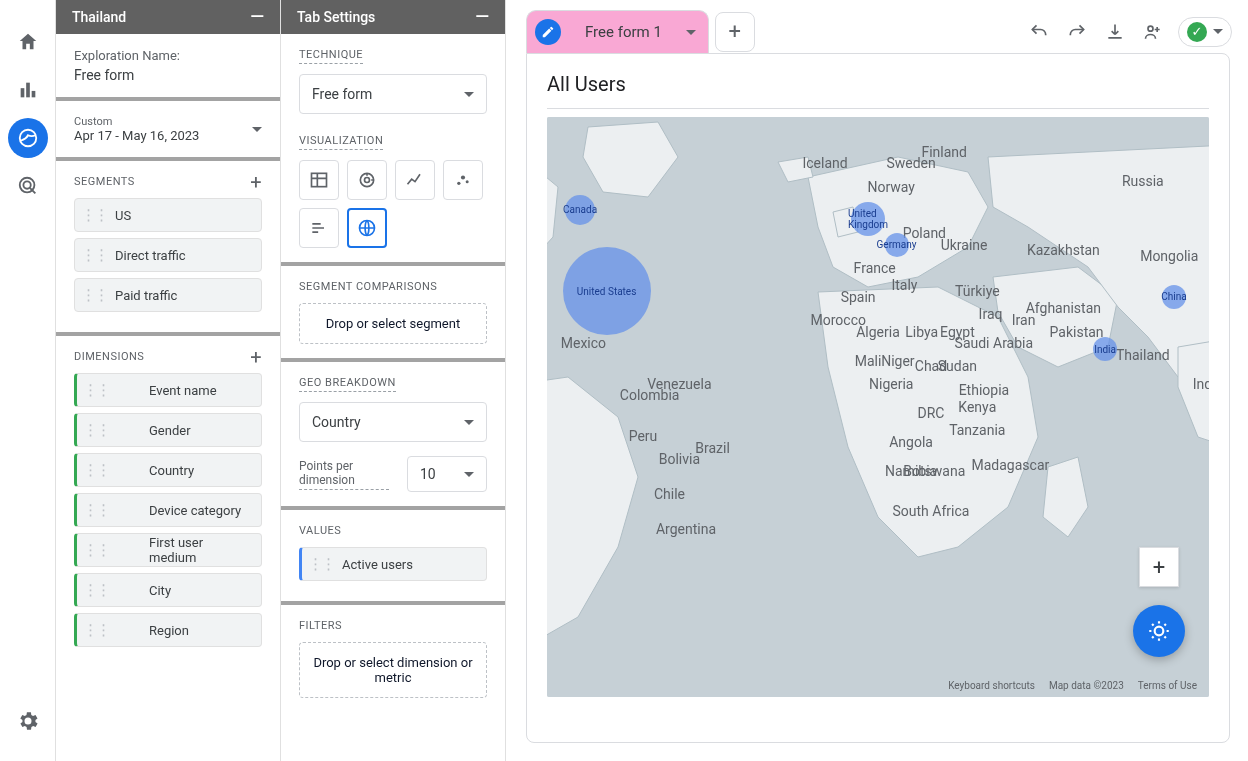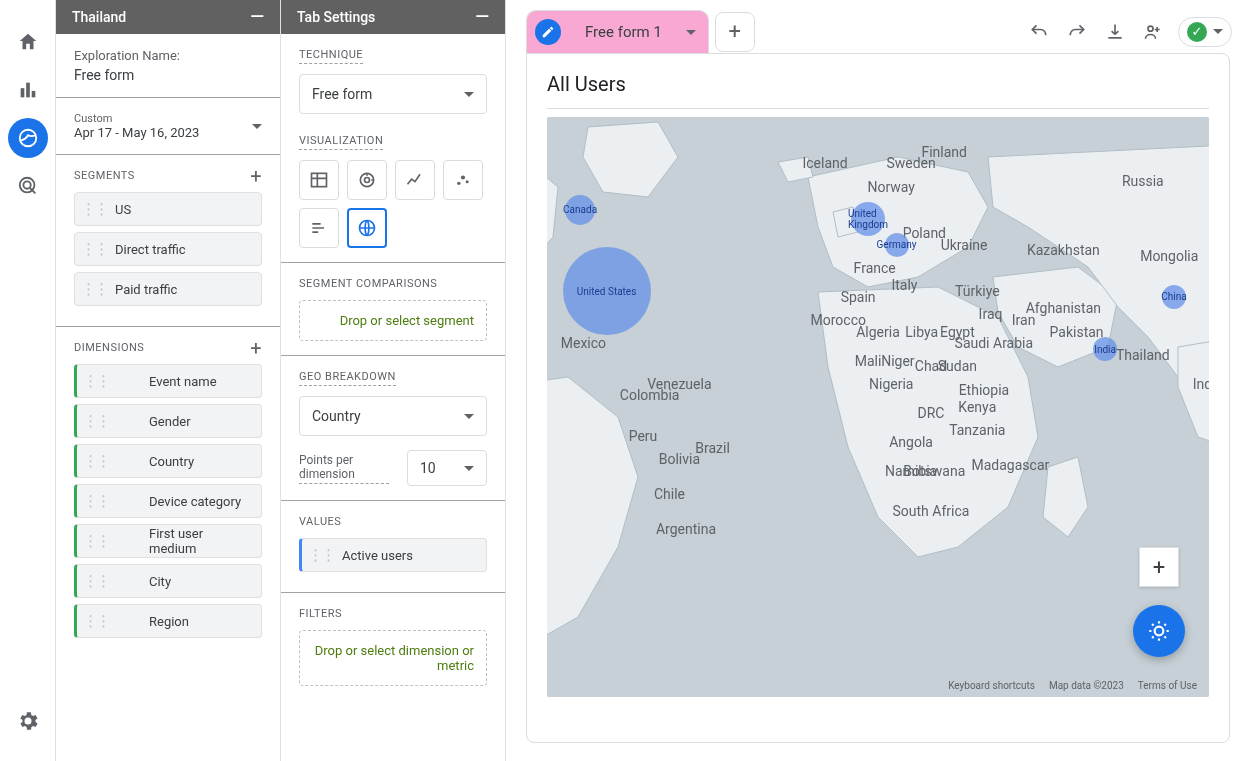--- a/index.html
+++ b/index.html
@@ -14,21 +14,21 @@
   .nav-rail .settings { margin-bottom: 20px; }
 
   
   .panel { width: 225px; border-right: 1px solid #e0e0e0; display: flex; flex-direction: column; overflow: hidden; }
   .panel-header { background: #616161; color: #fff; font-weight: 500; font-size: 14px; padding: 9px 16px; display: flex; align-items: center; justify-content: space-between; }
   .panel-header .minimize { color: #fff; font-size: 18px; line-height: 10px; cursor: pointer; }
   .panel-body { flex: 1; overflow-y: auto; }
   .panel-body::-webkit-scrollbar { width: 6px; }
   .panel-body::-webkit-scrollbar-thumb { background: #dadce0; border-radius: 3px; }
 
-  .section { padding: 14px 18px; border-bottom: 1px solid #a3a3a3; }
+  .section { padding: 14px 18px; border-bottom: 4px solid #a3a3a3; }
   .section.noborder { border-bottom: none; }
   .section-label { font-size: 11px; letter-spacing: .5px; color: #5f6368; text-transform: uppercase; display: flex; justify-content: space-between; align-items: center; margin-bottom: 10px; }
   .section-label .underlined { border-bottom: 1px dashed #9aa0a6; padding-bottom: 2px; display: inline-block; }
   .section-label .add { font-size: 20px; color: #5f6368; line-height: 12px; cursor: pointer; }
 
   .expl-name .lbl { font-size: 13px; color: #5f6368; margin-bottom: 4px; }
   .expl-name .val { font-size: 14px; color: #3c4043; }
 
   .date-range { display: flex; justify-content: space-between; align-items: center; }
   .date-range .dr-left .custom { font-size: 11px; color: #5f6368; }
@@ -41,21 +41,21 @@
   .drag-handle { color: #bdc1c6; margin-right: 8px; display: inline-flex; flex-direction: column; line-height: 3px; font-size: 10px; letter-spacing: 1px; }
   .drag-handle::before { content: "⋮⋮"; letter-spacing: -2px; color: #bdc1c6; font-size: 15px; }
 
   .select { border: 1px solid #dadce0; border-radius: 4px; padding: 0 12px; height: 40px; display: flex; align-items: center; justify-content: space-between; font-size: 14px; color: #3c4043; background: #fff; }
   .select.small { width: 80px; height: 36px; }
 
   .viz-grid { display: flex; flex-wrap: wrap; gap: 8px; }
   .viz-btn { width: 40px; height: 40px; border: 1px solid #dadce0; border-radius: 4px; display: flex; align-items: center; justify-content: center; color: #5f6368; background: #fff; }
   .viz-btn.active { border: 2px solid #1a73e8; color: #1a73e8; }
 
-  .dropzone { border: 1px dashed #bdc1c6; border-radius: 4px; padding: 12px; text-align: right; font-size: 13px; color: #4d7c0f; }
+  .dropzone { border: 1px dashed #bdc1c6; border-radius: 4px; padding: 12px; text-align: center; font-size: 13px; color: #0f172a; }
 
   .row { display: flex; align-items: center; justify-content: space-between; gap: 10px; }
   .row .lbl { font-size: 12px; color: #5f6368; border-bottom: 1px dashed #9aa0a6; padding-bottom: 2px; }
 
   
   .main { flex: 1; display: flex; flex-direction: column; overflow: hidden; }
   .tabs-bar { display: flex; align-items: center; padding: 10px 16px 0 20px; }
   .tab { display: flex; align-items: center; gap: 24px; border: 1px solid #dadce0; border-bottom: none; border-radius: 10px 10px 0 0; padding: 8px 12px 8px 8px; background: #f9a8d4; margin-right: 6px; }
   .tab .edit { width: 26px; height: 26px; border-radius: 50%; background: #1a73e8; color: #fff; display: flex; align-items: center; justify-content: center; font-size: 15px; }
   .tab .title { font-size: 15px; color: #3c4043; }

